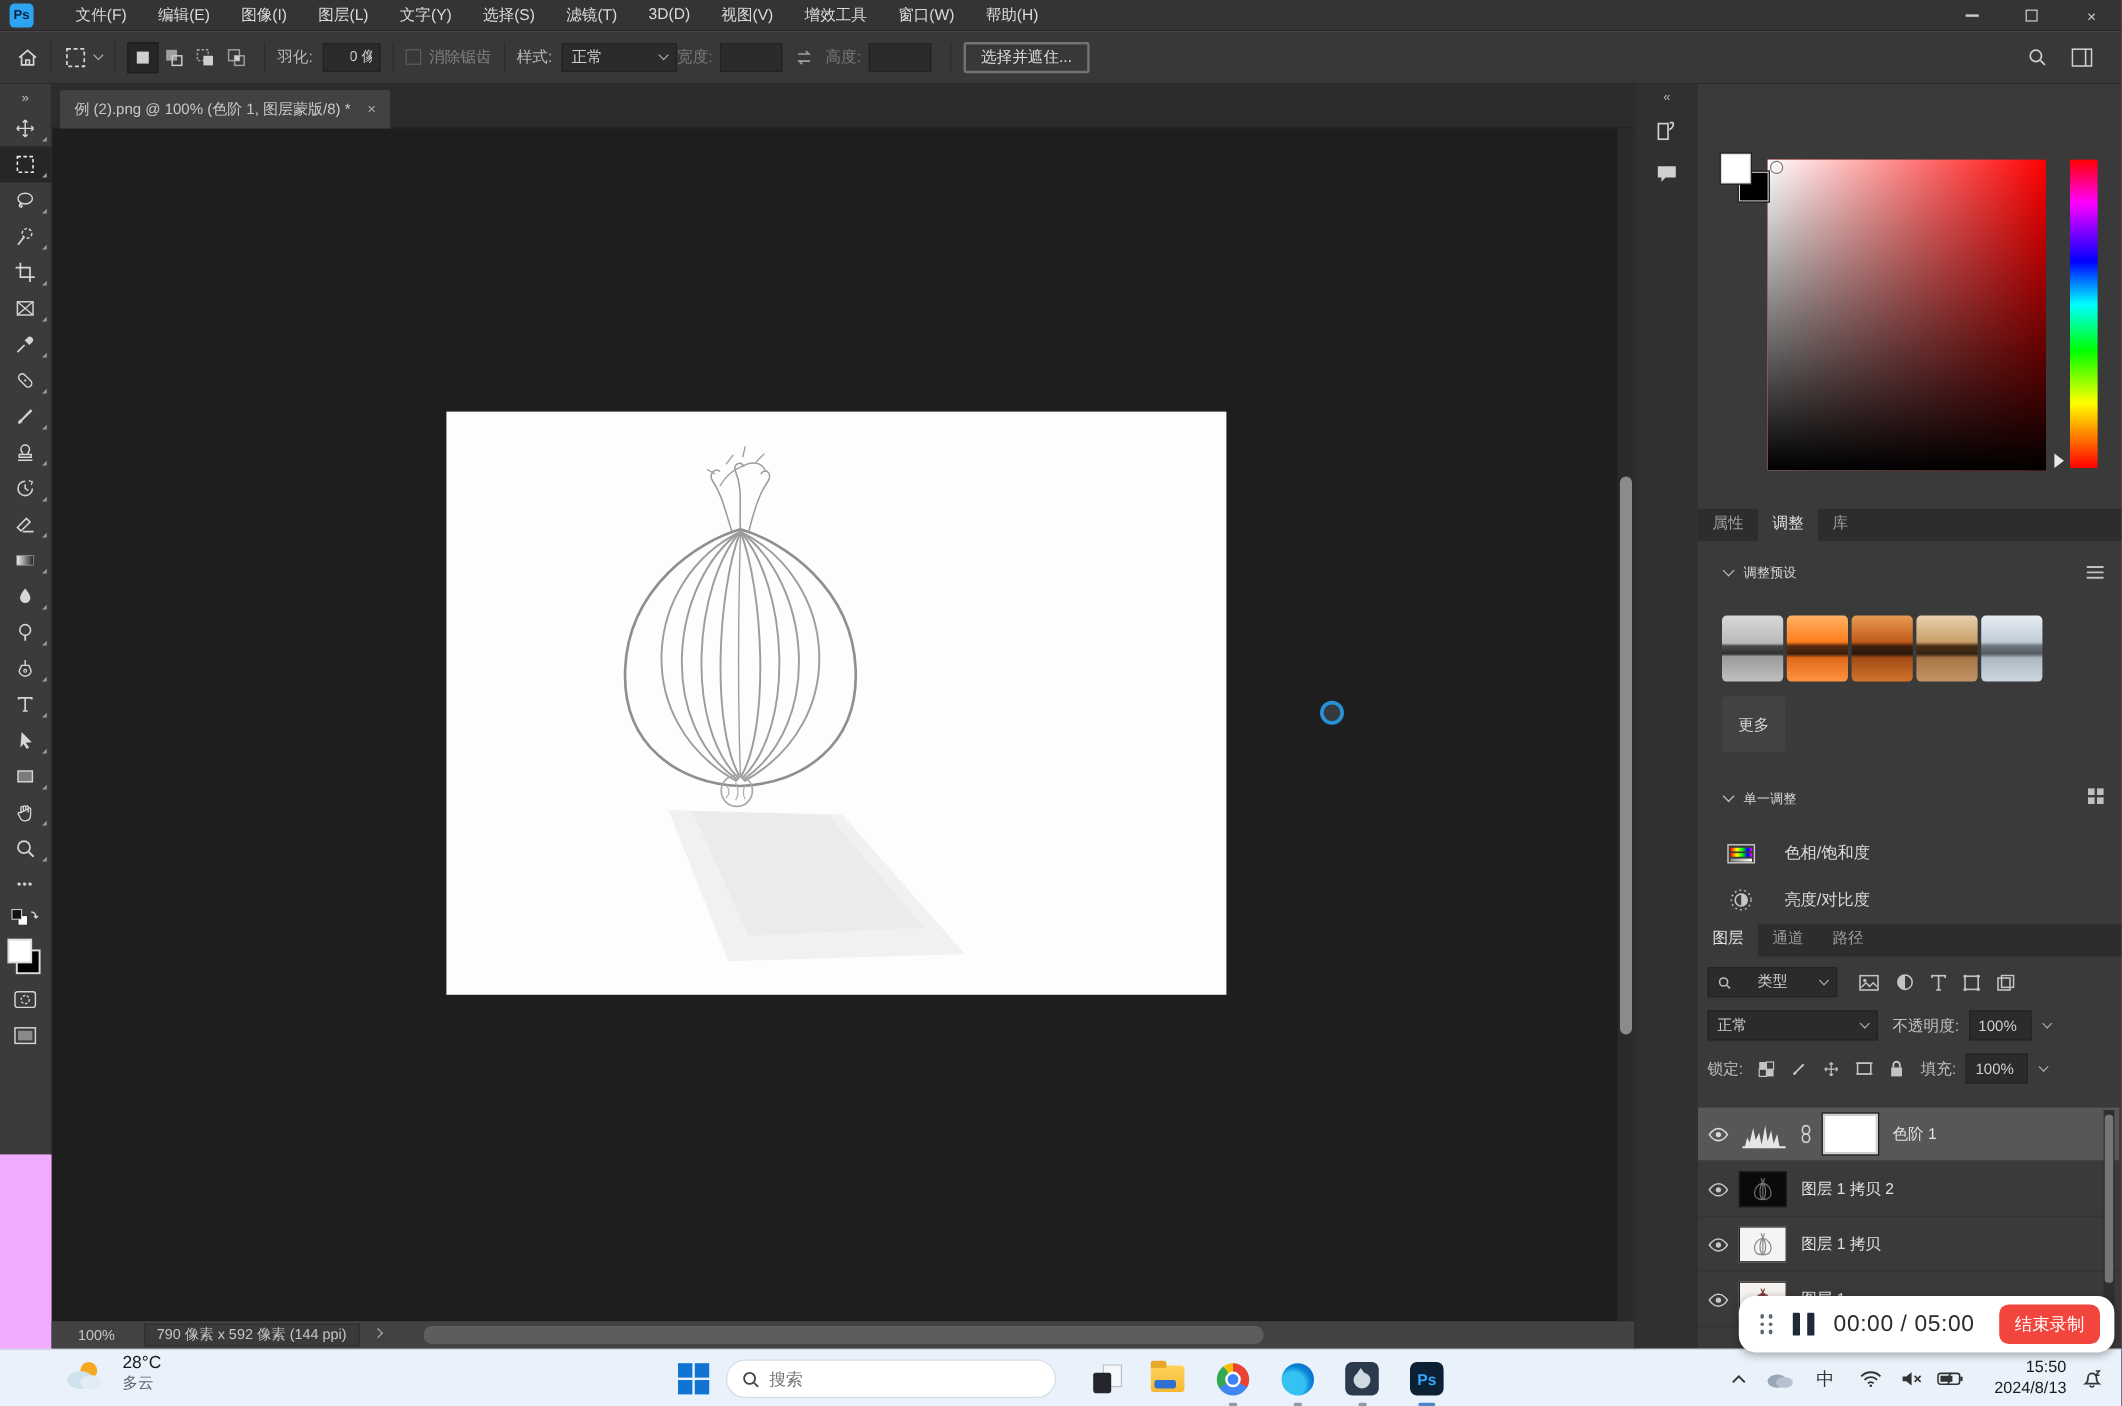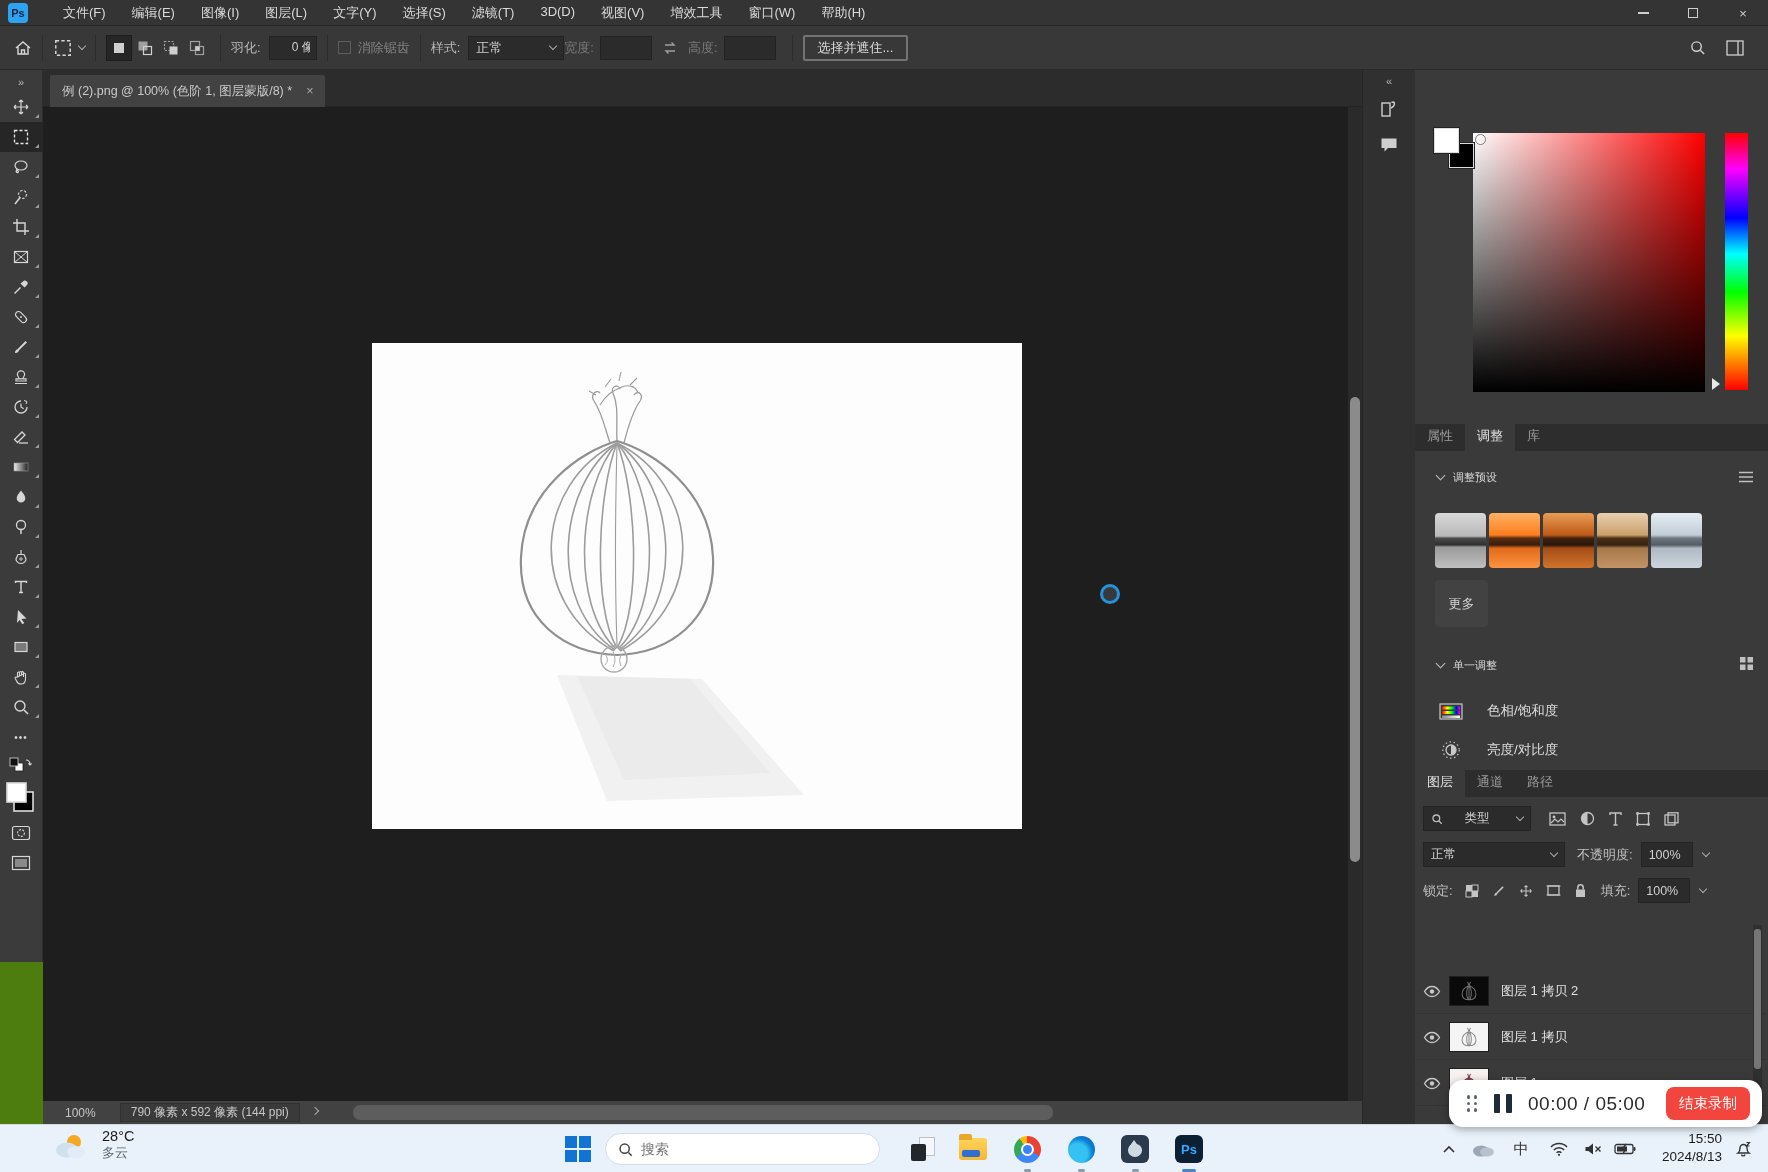--- a/index.html
+++ b/index.html
@@ -1,17 +1,17 @@
 <!DOCTYPE html>
 <html><head>
 <meta charset="utf-8">
 <style>
 *{box-sizing:border-box;margin:0;padding:0}
 html,body{background:#111}
-#app{position:relative;width:1768px;height:1172px;overflow:hidden;background:#4d7c0f;
+#app{position:relative;width:1768px;height:1172px;overflow:hidden;background:#f0abfc;
   font-family:"Liberation Sans","DejaVu Sans",sans-serif;color:#d6d6d6;font-size:13px}
 .a{position:absolute}
 svg{display:block}
 
 .menubar{left:0;top:0;width:1768px;height:26px;background:#343434;display:flex;align-items:center;border-bottom:1px solid #272727}
 .pslogo{width:20px;height:20px;margin-left:8px;border-radius:4px;background:#2ea3f2;color:#07263f;font-weight:bold;font-size:11px;display:flex;align-items:center;justify-content:center}
 .menus{display:flex;margin-left:22px;gap:0}
 .menus span{padding:0 13px;color:#dadada;cursor:default}
 .winbtns{position:absolute;right:0;top:0;height:26px;display:flex}
 .winbtn{width:50px;height:26px;display:flex;align-items:center;justify-content:center;color:#cfcfcf}
@@ -621,20 +621,38 @@
             <path d="M3.8 6.5V4.5a2.7 2.7 0 015.4 0v2" stroke="#c4c4c4" fill="none" stroke-width="1.5"></path>
           </svg>
       </div>
       <span style="margin-left:14px;color:#c0c0c0">填充:</span>
       <div class="lbox" style="margin-left:8px;width:52px">
           <span>100%</span>
         </div>
       <div class="chev" style="margin-left:10px"></div>
     </div>
 
+    <div class="layerrow sel" style="top:853px">
+      <div class="eyebox">
+        <svg width="18" height="13" viewBox="0 0 18 13">
+            <path d="M1.5 6.5S4.5 1.5 9 1.5s7.5 5 7.5 5-3 5-7.5 5-7.5-5-7.5-5z" fill="none" stroke="#d8d8d8" stroke-width="1.3"></path>
+            <circle cx="9" cy="6.5" r="2.2" fill="#d8d8d8"></circle>
+          </svg>
+      </div>
+      <svg width="42" height="26" viewBox="0 0 42 26">
+          <path d="M3 24h36" stroke="#e6e6e6" stroke-width="1.6"></path>
+          <polygon points="5,24 7,16 9,20 12,8 14,18 17,12 19,22 22,6 24,19 27,10 29,21 32,13 34,24" fill="#e6e6e6"></polygon>
+        </svg>
+      <svg width="12" height="16" viewBox="0 0 12 16" style="margin-left:8px">
+          <rect x="3" y="1" width="6" height="7" rx="3" stroke="#d0d0d0" fill="none" stroke-width="1.3"></rect>
+          <rect x="3" y="8" width="6" height="7" rx="3" stroke="#d0d0d0" fill="none" stroke-width="1.3"></rect>
+        </svg>
+      <div class="maskthumb"></div>
+      <span class="lname">色阶 1</span>
+    </div>
     <div class="layerrow" style="top:899px">
       <div class="eyebox">
         <svg width="18" height="13" viewBox="0 0 18 13">
             <path d="M1.5 6.5S4.5 1.5 9 1.5s7.5 5 7.5 5-3 5-7.5 5-7.5-5-7.5-5z" fill="none" stroke="#c8c8c8" stroke-width="1.3"></path>
             <circle cx="9" cy="6.5" r="2.2" fill="#c8c8c8"></circle>
           </svg>
       </div>
       <div class="thumb" style="background:#0a0a0a">
         <svg width="22" height="24" viewBox="0 0 24 26">
             <path d="M12 7C7 9 4.5 12.5 4.5 16.5c0 4 3.3 6 7.5 6s7.5-2 7.5-6c0-4-2.5-7.5-7.5-9.5zM12 7v15M12 7c-2.8 3-3.6 10-1 15M12 7c2.8 3 3.6 10 1 15M12 7l-1.6-4M12 7l1.6-4" stroke="#6f6f6f" fill="none" stroke-width="1.1"></path>

